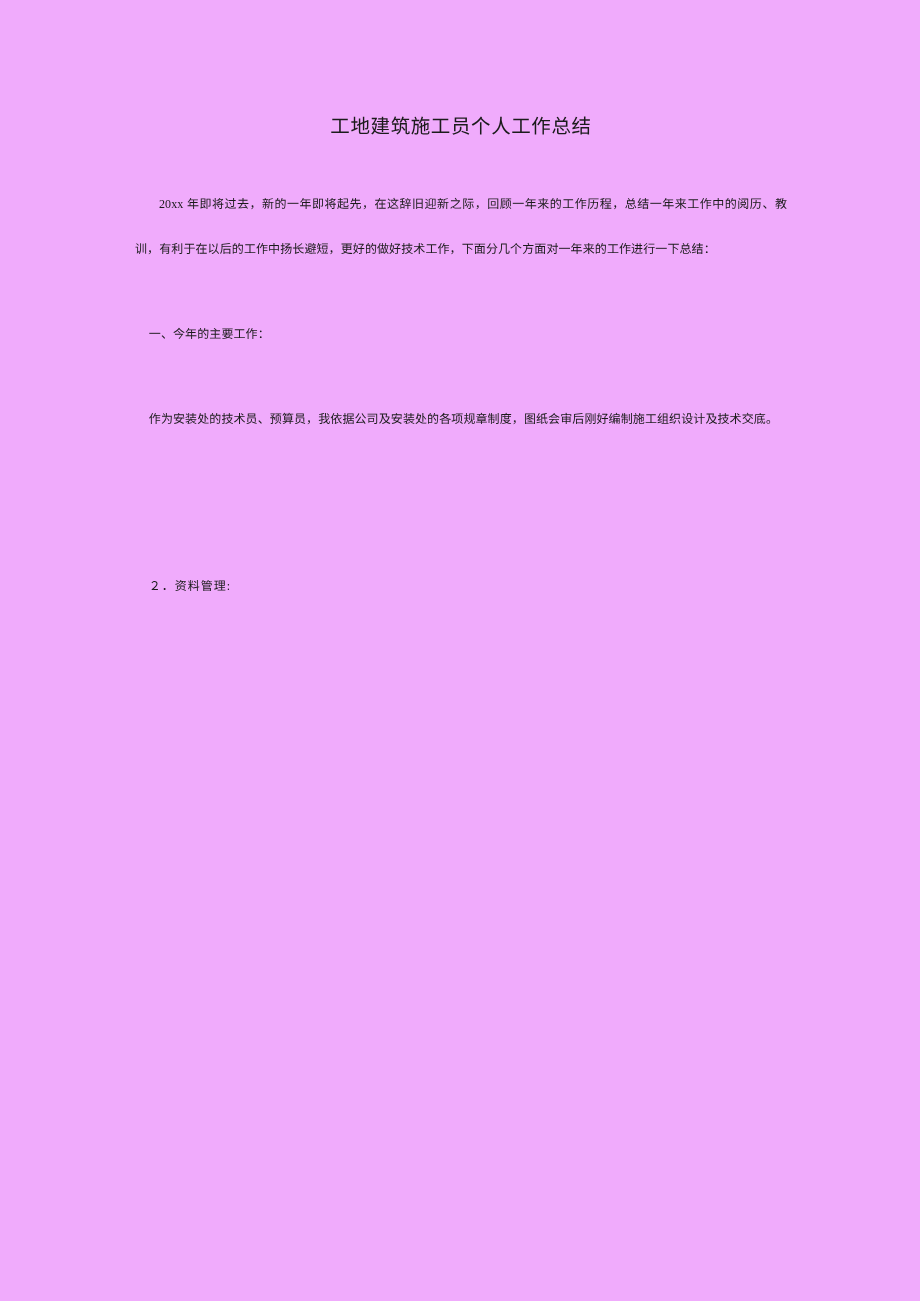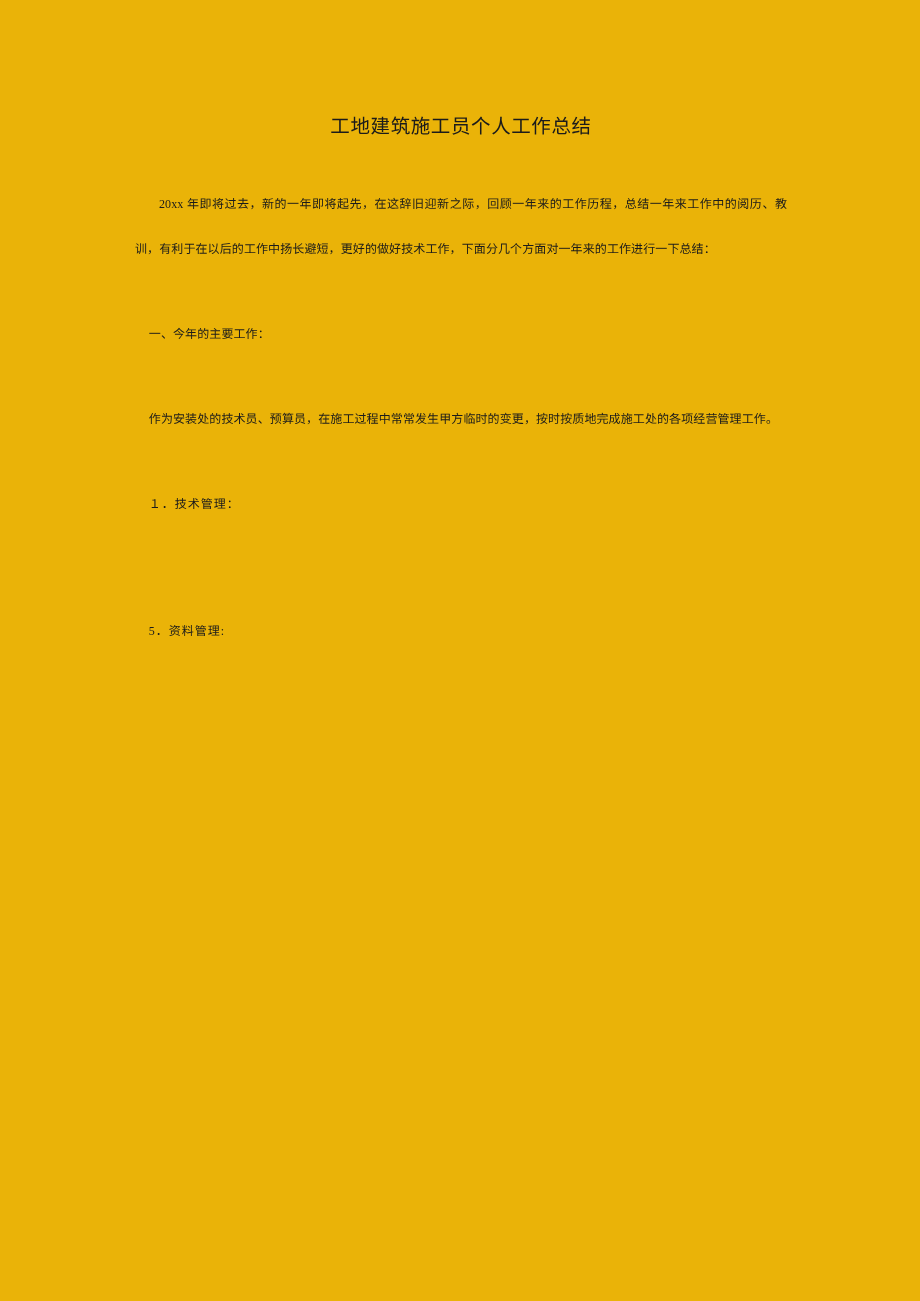--- a/index.html
+++ b/index.html
@@ -5,21 +5,21 @@
 <style>
   html, body {
     margin: 0;
     padding: 0;
     background: #ffffff;
   }
   .page {
     position: relative;
     width: 920px;
     height: 1301px;
-    background: #eab308;
+    background: #f0abfc;
     margin: 0 auto;
     overflow: hidden;
     box-sizing: border-box;
     font-family: "Liberation Serif", "DejaVu Serif", serif;
     color: #1b1b1b;
     -webkit-font-smoothing: antialiased;
   }
   .doc-body {
     position: absolute;
     left: 135px;
@@ -74,27 +74,26 @@
     <div class="gap-1"></div>
 
     <p class="para indent">20xx 年即将过去，新的一年即将起先，在这辞旧迎新之际，回顾一年来的工作历程，总结一年来工作中的阅历、教训，有利于在以后的工作中扬长避短，更好的做好技术工作，下面分几个方面对一年来的工作进行一下总结：</p>
 
     <div class="gap-2"></div>
 
     <p class="para indent-small">一、今年的主要工作：</p>
 
     <div class="gap-3"></div>
 
-    <p class="para indent-small">作为安装处的技术员、预算员，在施工过程中常常发生甲方临时的变更，按时按质地完成施工处的各项经营管理工作。</p>
+    <p class="para indent-small">作为安装处的技术员、预算员，我依据公司及安装处的各项规章制度，图纸会审后刚好编制施工组织设计及技术交底。</p>
 
     <div class="gap-4"></div>
 
-    <p class="para indent-small numlead">１．技术管理：</p>
 
     <div class="gap-5"></div>
 
 
     <div class="gap-6"></div>
 
-    <p class="para indent-small numlead">5．资料管理:</p>
+    <p class="para indent-small numlead">２．资料管理:</p>
 
   </div>
 </div>
 
 </body></html>

